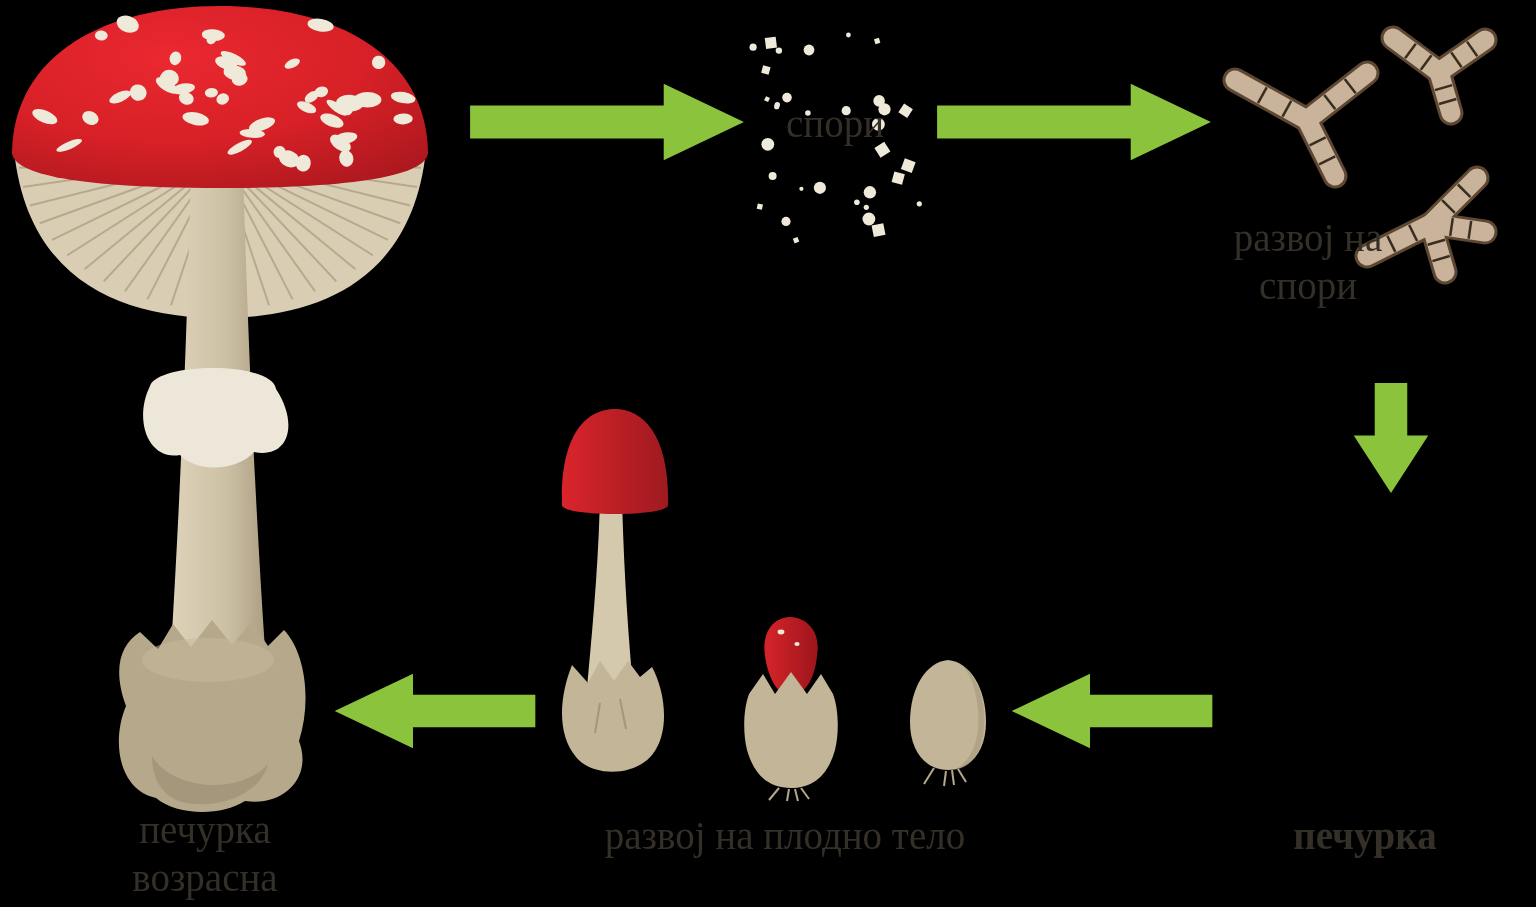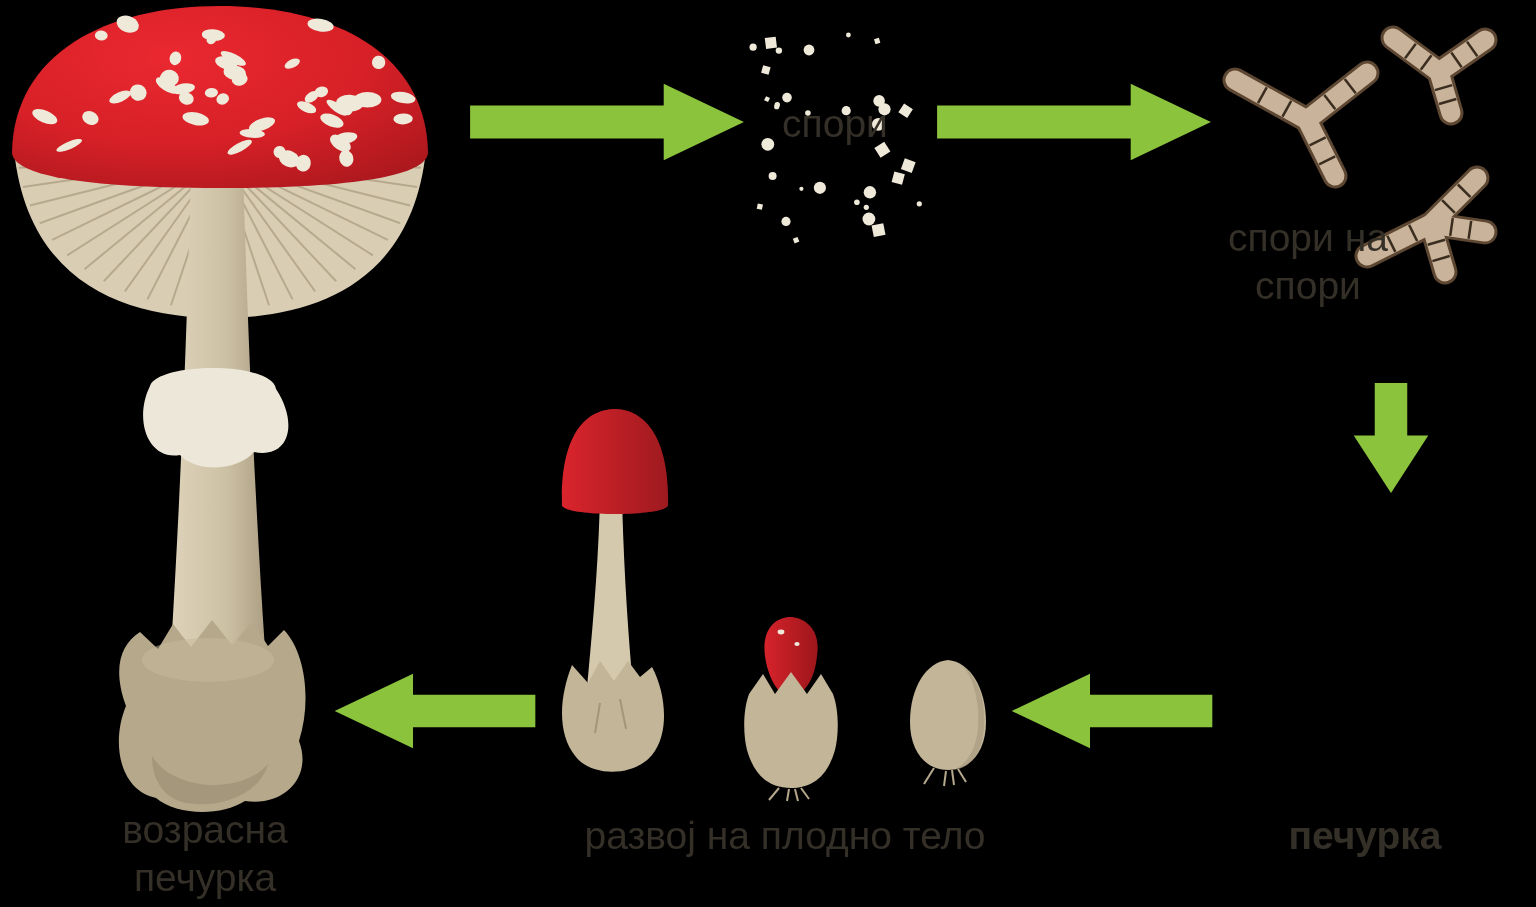--- a/index.html
+++ b/index.html
@@ -2,21 +2,21 @@
 <html style="--green: #8bc43c; --cap-red: #d72027; --spot: #efe9da; --gill: #d9cdb4; --gill-line: #b3a689; --ring: #ece7d8; --base: #b5a88b; --base-dark: #a09277; --shell: #c2b598; --hypha: #c9b39a; --hypha-dark: #5d4732; --septum: #3a2d1f; --text: #343028; --bg: #000000;"><head>
 <meta charset="utf-8">
 <style>
   :root{
     --green:#8bc43c; --cap-red:#d72027; --spot:#efe9da; --gill:#d9cdb4; --gill-line:#b3a689;
     --ring:#ece7d8; --base:#b5a88b; --base-dark:#a09277; --shell:#c2b598;
     --hypha:#c9b39a; --hypha-dark:#5d4732; --septum:#3a2d1f; --text:#343028; --bg:#000000;
   }
   html,body{margin:0;padding:0;background:var(--bg);}
   #canvas{position:relative;width:1536px;height:907px;overflow:hidden;background:var(--bg);
-          font-family:Liberation Sans, sans-serif;}
+          font-family:Liberation Serif, serif;}
   .abs{position:absolute;}
   .label{position:absolute;color:var(--text);font-size:39px;line-height:1.22;text-align:center;z-index:5;}
 </style>
 </head>
 <body>
 
 <div id="canvas">
 
   <svg class="abs" style="left:0;top:0" width="440" height="812" viewBox="0 0 440 812">
     <defs>
@@ -207,21 +207,21 @@
         <line x1="194.1" y1="206.9" x2="202.1" y2="223.0" stroke="var(--septum)" stroke-width="2.5"></line>
         <line x1="227.1" y1="182.2" x2="239.8" y2="194.9" stroke="var(--septum)" stroke-width="2.5"></line>
         <line x1="242.8" y1="166.5" x2="255.5" y2="179.2" stroke="var(--septum)" stroke-width="2.5"></line>
         <line x1="237.8" y1="200.1" x2="235.2" y2="217.9" stroke="var(--septum)" stroke-width="2.5"></line>
         <line x1="256.2" y1="202.9" x2="253.6" y2="220.7" stroke="var(--septum)" stroke-width="2.5"></line>
         <line x1="230.0" y1="221.7" x2="212.7" y2="226.8" stroke="var(--septum)" stroke-width="2.5"></line>
         <line x1="234.7" y1="238.0" x2="217.4" y2="243.1" stroke="var(--septum)" stroke-width="2.5"></line>
       </g>
   </svg>
   <div class="label" style="left:1213px;top:214px;width:190px">
-    <div>спори на</div>
+    <div>развој на</div>
     <div>спори</div>
   </div>
 
   <svg class="abs" style="left:1348px;top:383px" width="86" height="110" viewBox="0 0 90 115">
     <polygon points="28,0 28,55 6,55 45,115 84,55 62,55 62,0" fill="var(--green)"></polygon>
   </svg>
 
   <div class="label" style="left:1250px;top:812px;width:230px;font-weight:bold">
     <span>печурка</span>
   </div>
@@ -280,17 +280,17 @@
 
   <div class="label" style="left:550px;top:812px;width:470px">
     <span>развој на плодно тело</span>
   </div>
 
   <svg class="abs" style="left:330px;top:668px" width="210" height="86" viewBox="0 0 210 90">
     <polygon points="210,28 82,28 82,6 0,45 82,84 82,62 210,62" fill="var(--green)"></polygon>
   </svg>
 
   <div class="label" style="left:50px;top:806px;width:310px">
+    <div>печурка</div>
     <div>возрасна</div>
-    <div>печурка</div>
   </div>
 
 </div>
 
 </body></html>

